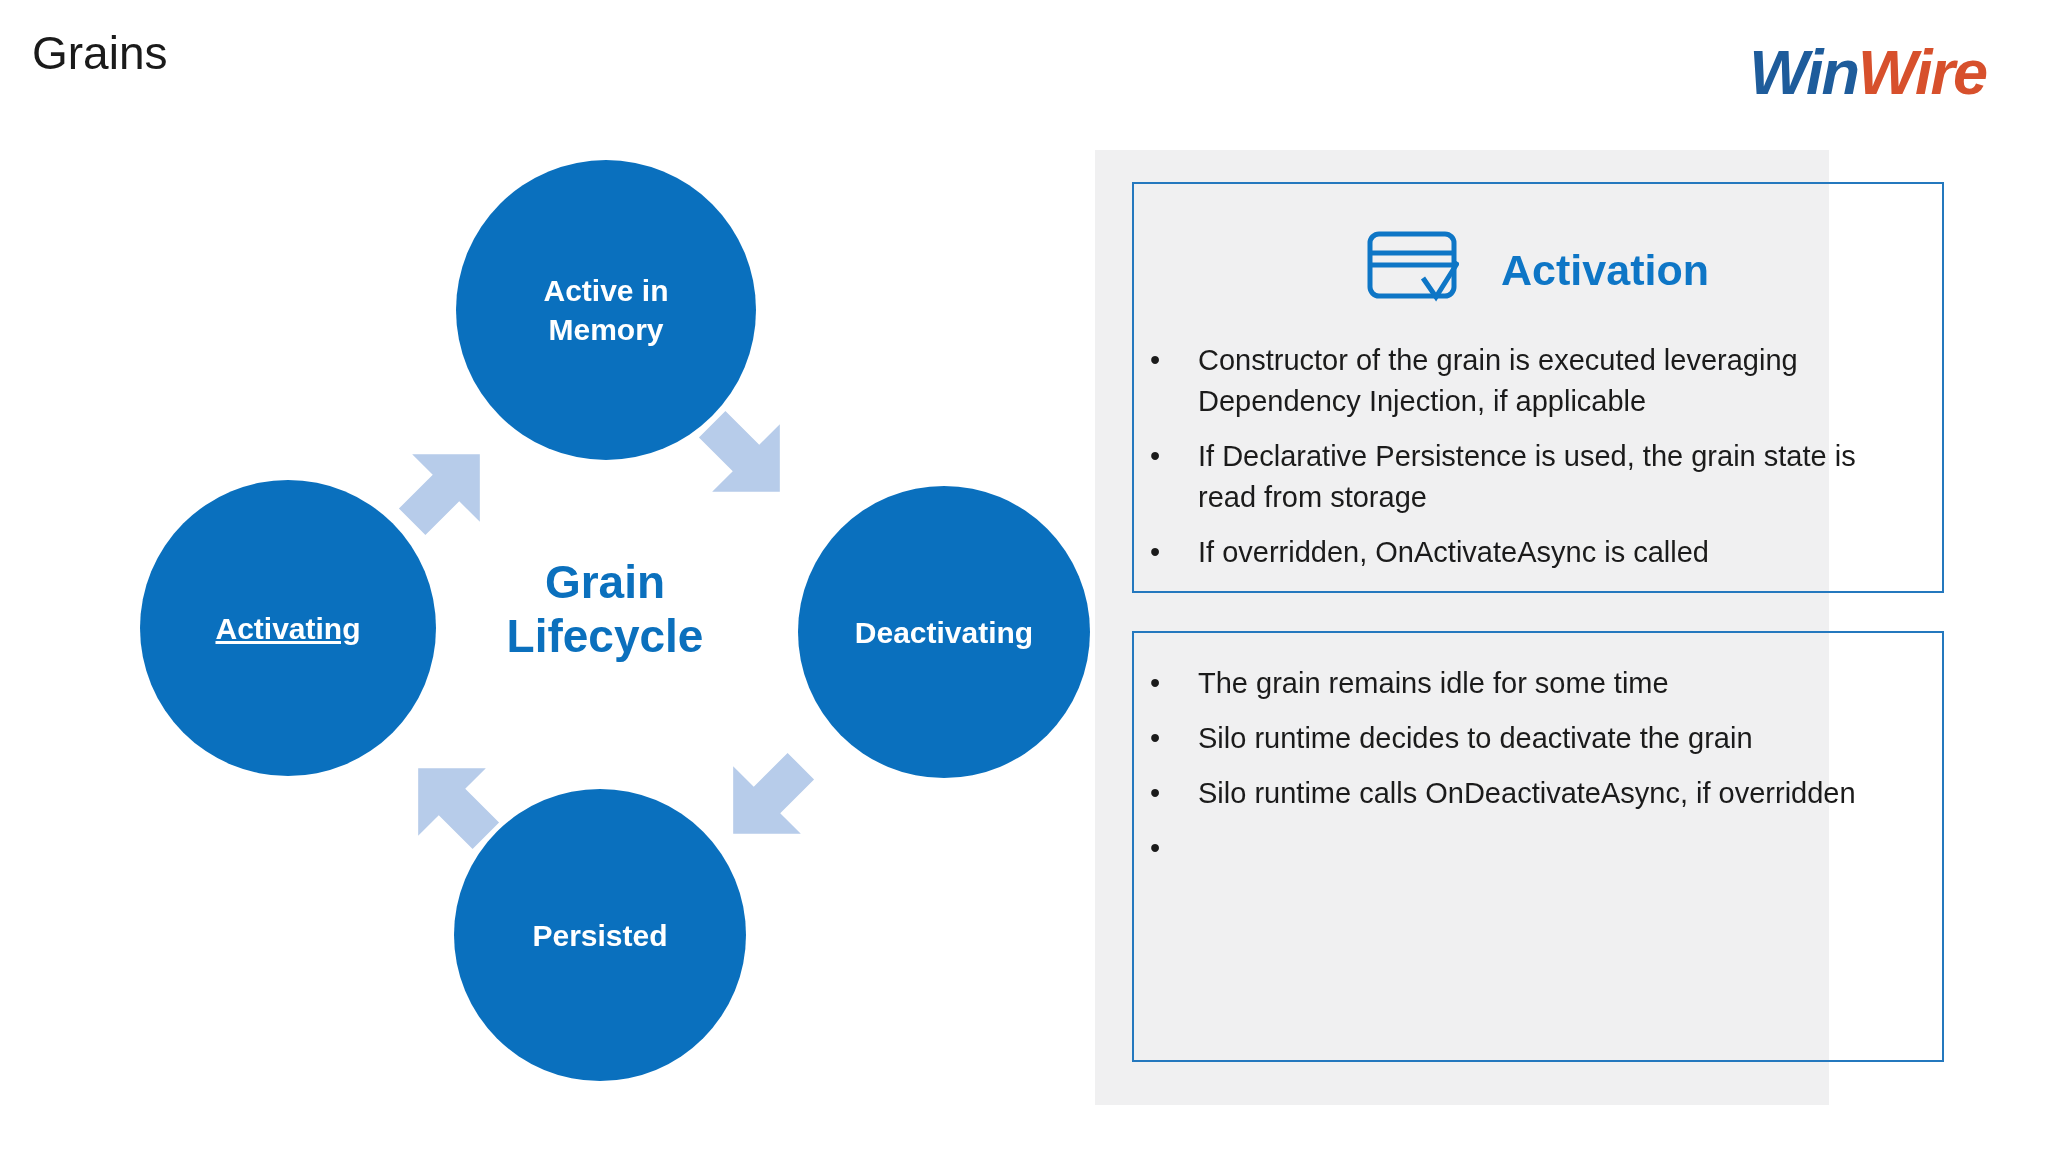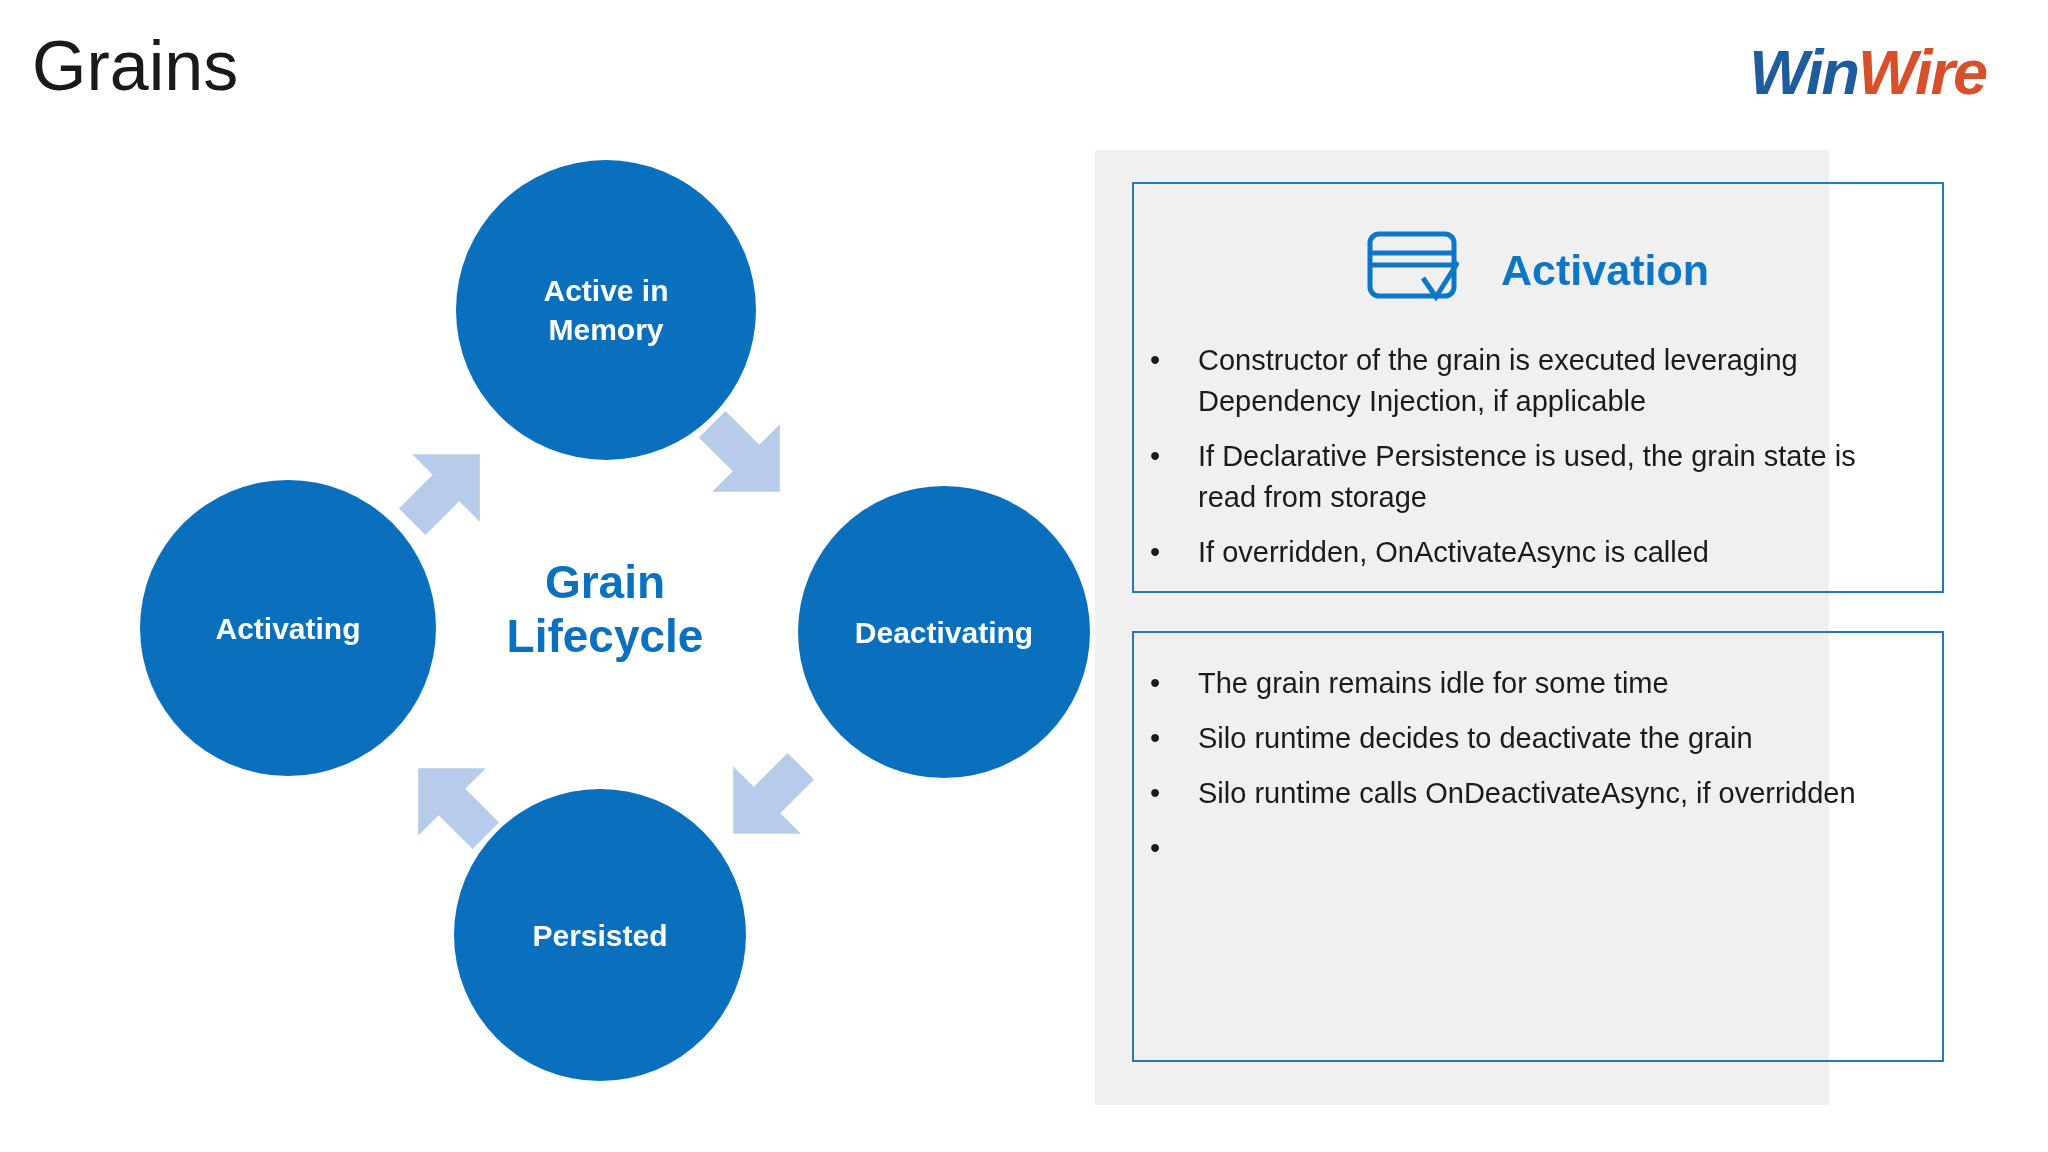--- a/index.html
+++ b/index.html
@@ -4,40 +4,40 @@
 <style>
   html,body { margin:0; padding:0; background:#ffffff; }
   .slide {
     position:relative; width:2048px; height:1152px; overflow:hidden;
     background:#ffffff; font-family:"Liberation Sans", sans-serif;
   }
 
   
   .slide-title {
     position:absolute; left:32px; top:26px;
-    font-size:70px; font-weight:400; color:#1a1a1a; letter-spacing:0px;
+    font-size:46px; font-weight:400; color:#1a1a1a; letter-spacing:0px;
   }
   .logo {
     position:absolute; top:36px; right:62px;
     font-size:63px; font-weight:700; font-style:italic; letter-spacing:-2px;
     white-space:nowrap;
     margin-left:40px;
   }
   .logo .logo-win  { color:#1E5C9B; }
   .logo .logo-wire { color:#D7502C; }
 
   
   .circle {
     position:absolute; border-radius:50%; background:#0A70BE;
     display:flex; align-items:center; justify-content:center;
     color:#ffffff; font-weight:700; font-size:30px; line-height:1.3;
     text-align:center;
   }
   .circle-top    { left:456px; top:160px; width:300px; height:300px; }
-  .circle-left   { left:140px; top:480px; width:296px; height:296px; }
+  .circle-left   { left:140px; top:480px; width:296px; height:296px;text-decoration:underline; }
   .circle-right  { left:798px; top:486px; width:292px; height:292px; }
   .circle-bottom { left:454px; top:789px; width:292px; height:292px; }
   .circle-top .circle-label { max-width:180px; }
   .circle-left .circle-label,
   .circle-right .circle-label,
   .circle-bottom .circle-label { white-space:nowrap; }
 
   .center-label {
     position:absolute; left:447px; top:556px; width:316px;
     text-align:center; font-size:46px; font-weight:700; color:#0B70BD;

